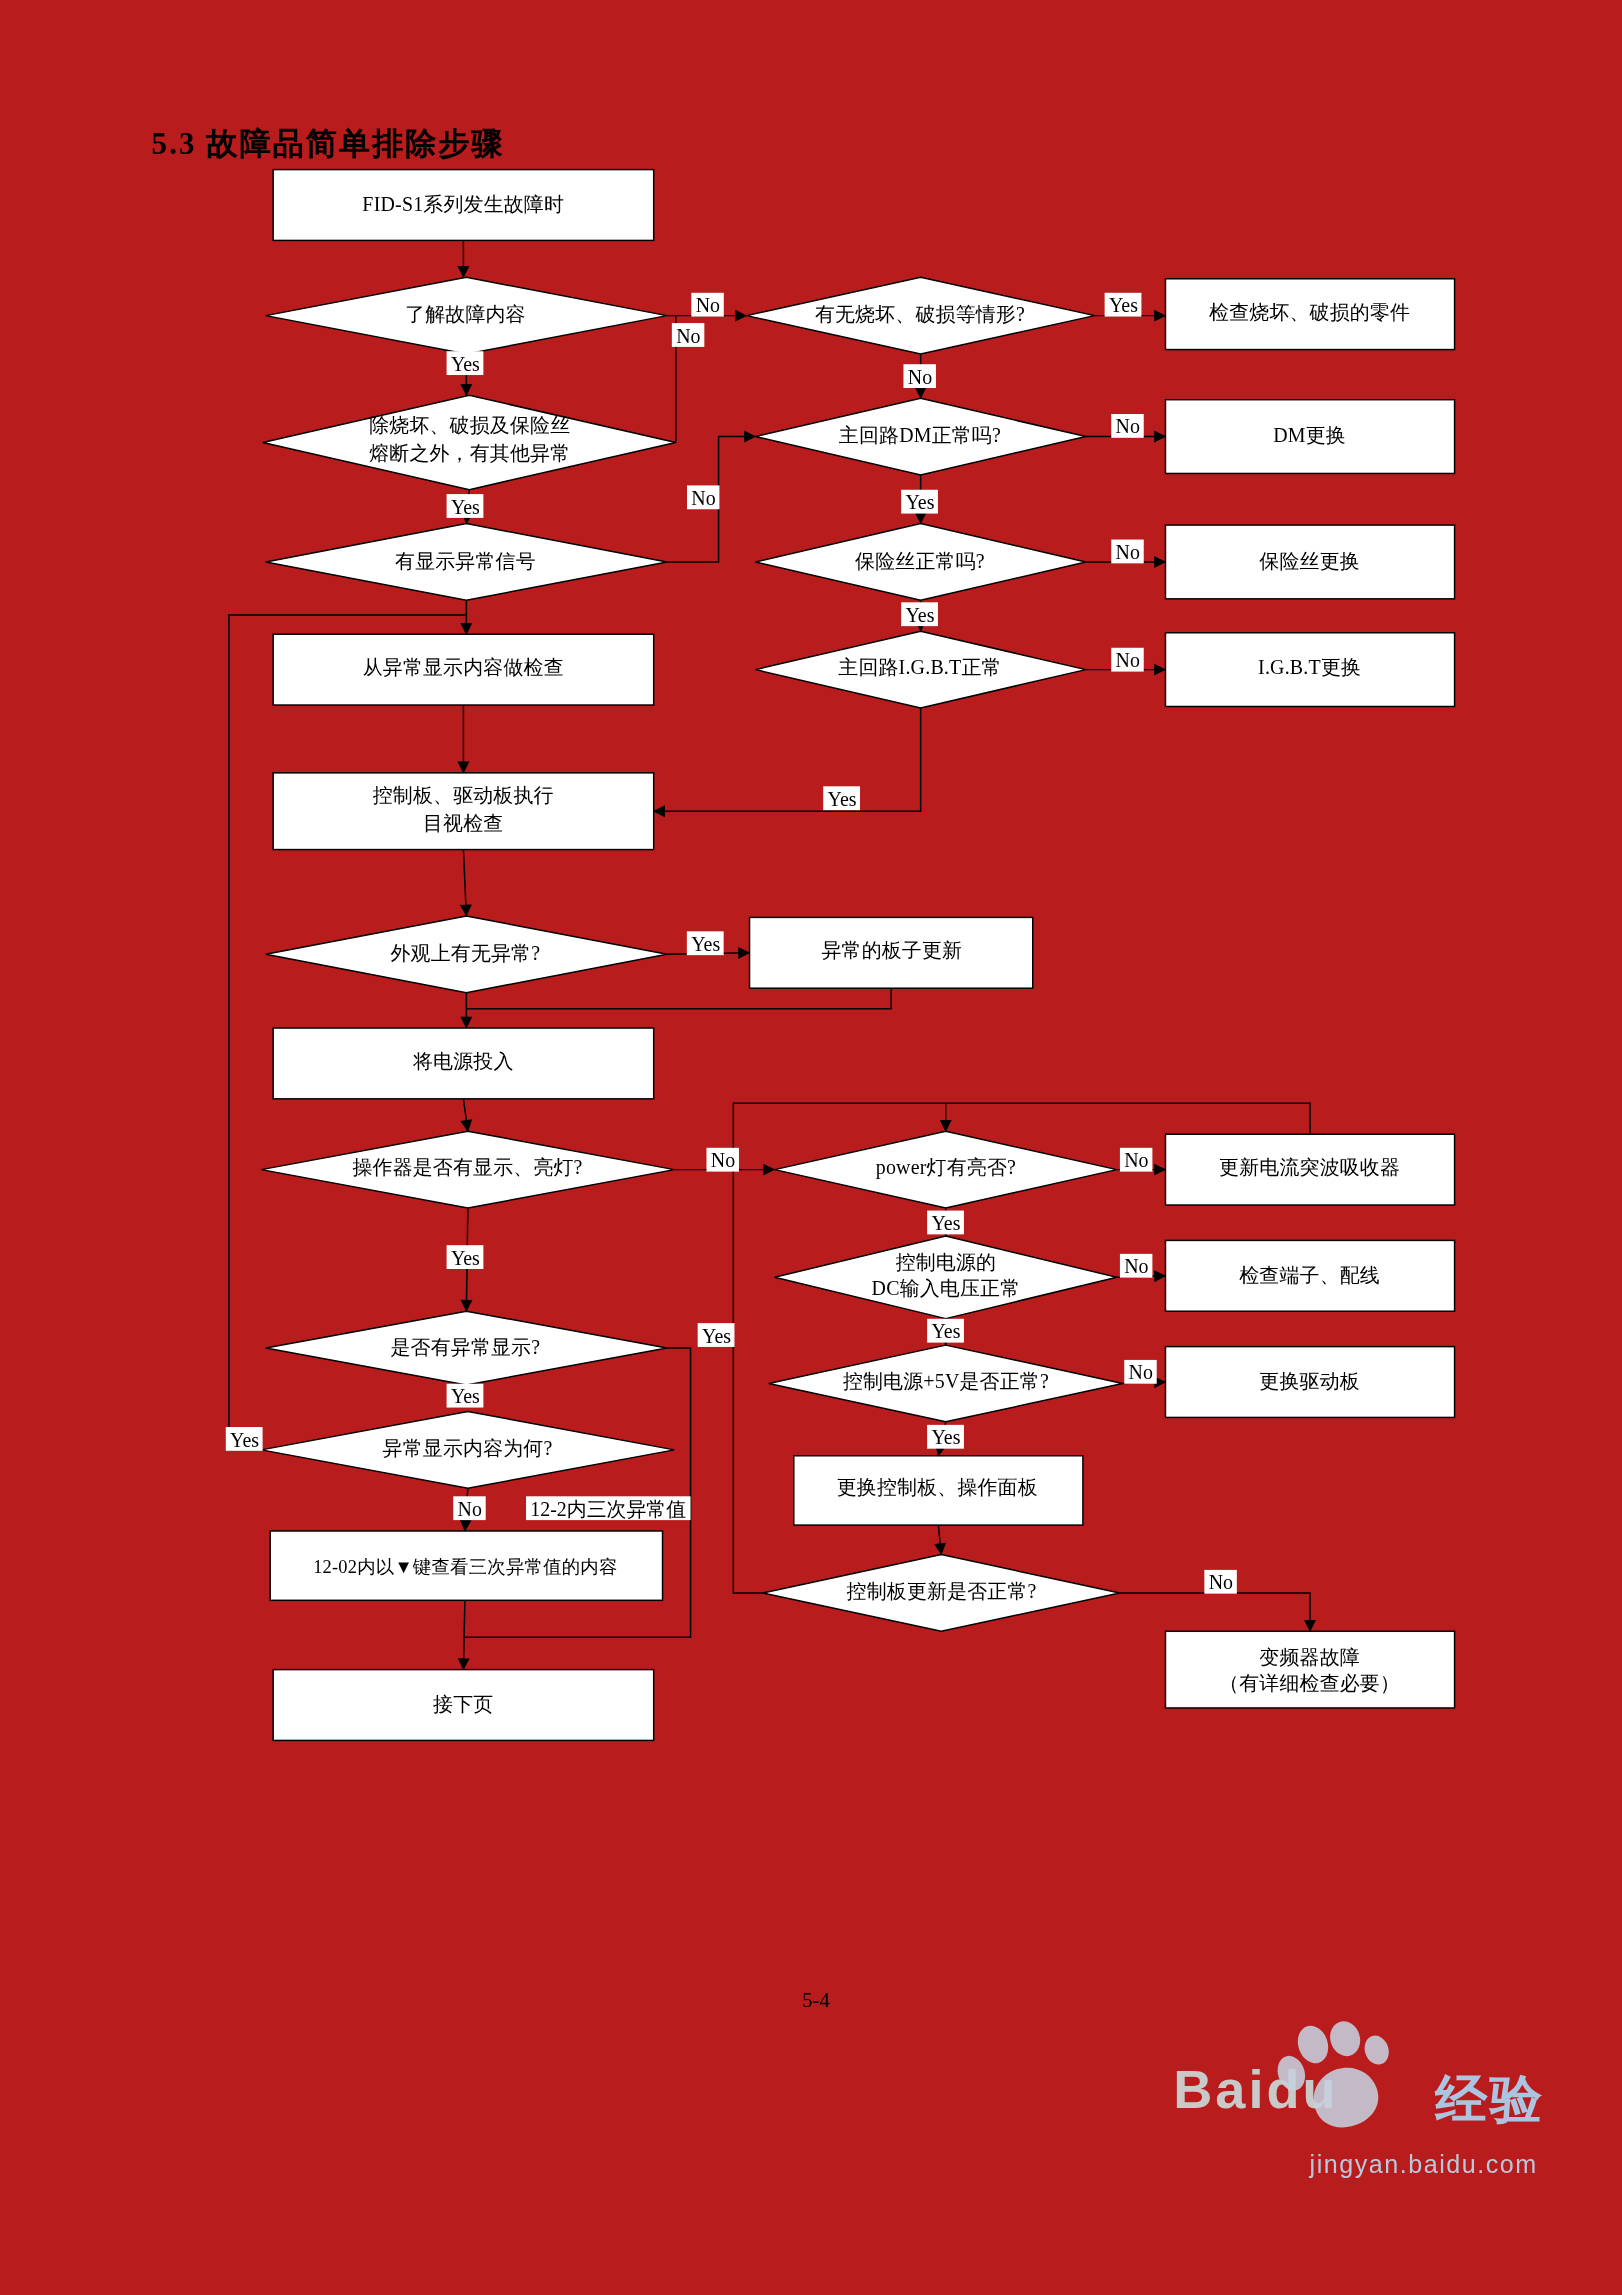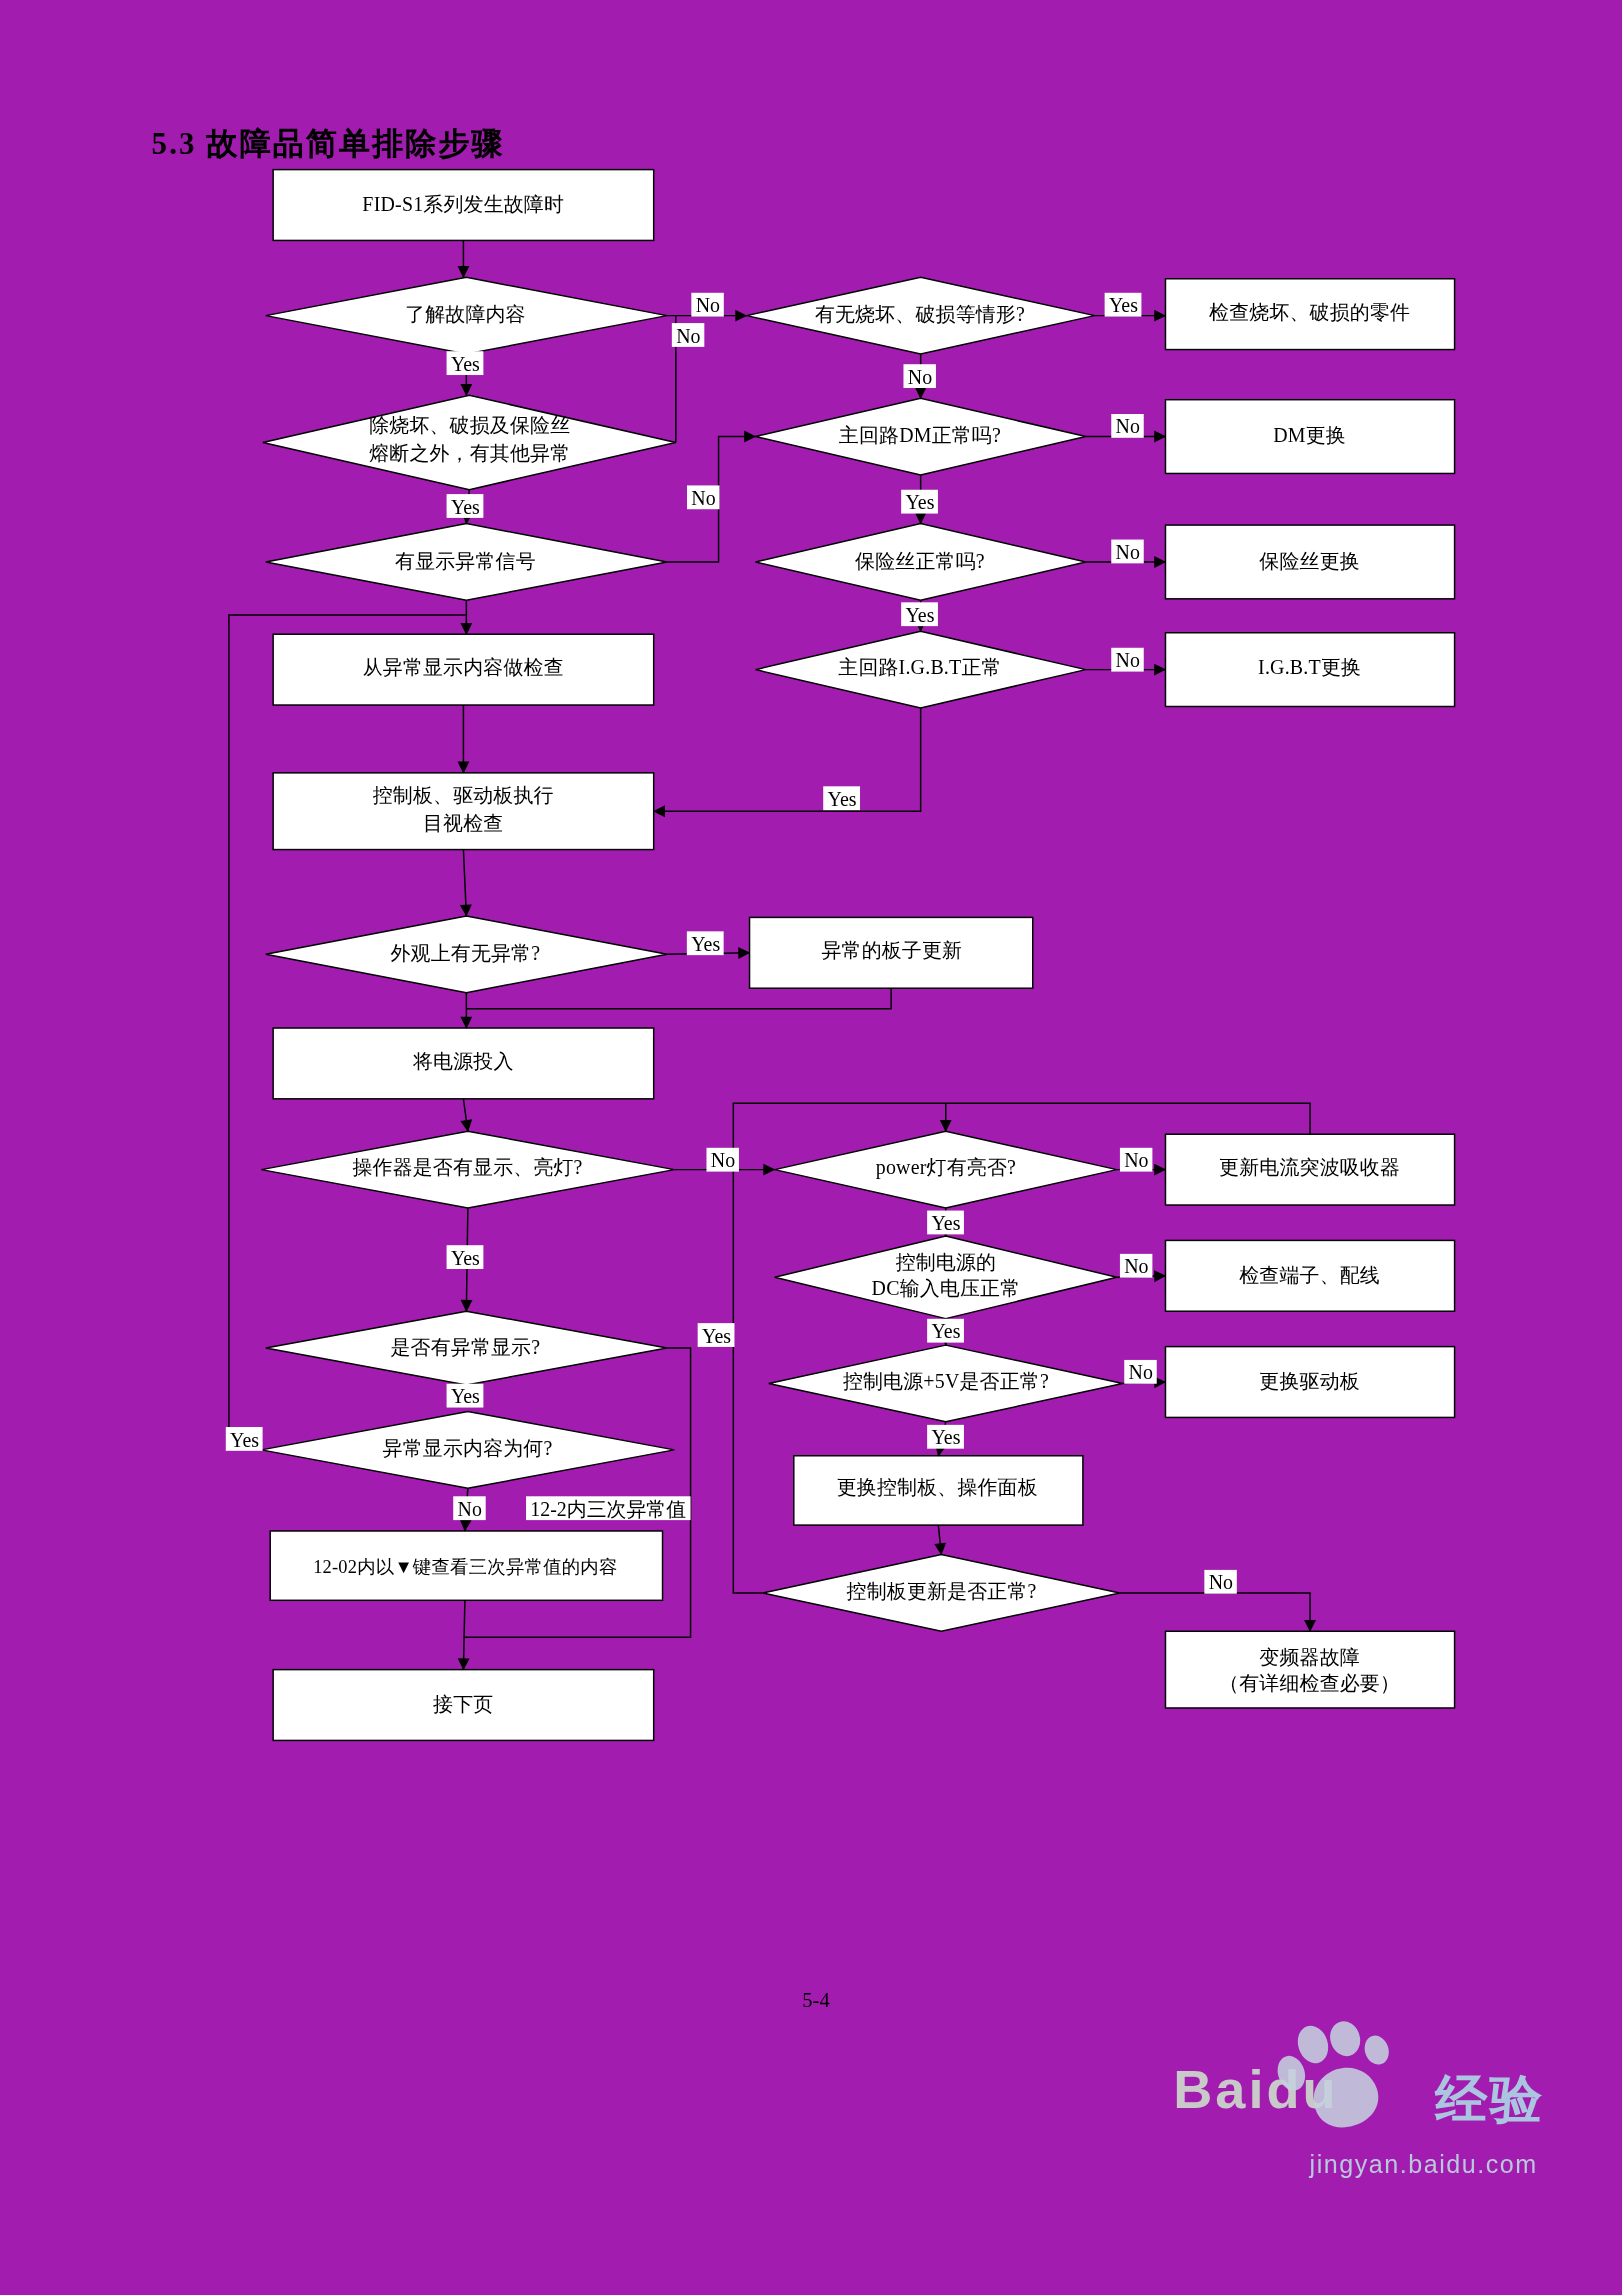--- a/index.html
+++ b/index.html
@@ -1,18 +1,18 @@
 <!DOCTYPE html>
 <html style="font-size:11px"><head>
 <meta charset="utf-8">
 <style>
   * { margin:0; padding:0; box-sizing:border-box; }
   html, body { background:#fff; }
   body { width:1623px; height:2295px; }
-  #page { position:relative; width:1623px; height:2295px; background:#a21caf; overflow:hidden;
+  #page { position:relative; width:1623px; height:2295px; background:#b91c1c; overflow:hidden;
           font-family:"Liberation Serif","DejaVu Serif","DejaVu Sans",serif; color:#000; }
   #gfx { position:absolute; left:0; top:0; display:block; }
   #text-layer { position:absolute; left:0; top:0; width:750px; height:1061px;
                 transform:scale(2.1646); transform-origin:0 0; }
   .nt { position:absolute; transform:translate(-50%,-50%); font-size:9.2px; line-height:1.45;
         text-align:center; white-space:pre-line; letter-spacing:0.1px; }
   .el { position:absolute; transform:translate(-50%,-50%); font-size:9.2px; line-height:1.1;
         background:#fff; padding:0.7px 2px; white-space:nowrap; }
   #title { position:absolute; left:70px; top:57px; font-size:14.3px; font-weight:bold; letter-spacing:1px; }
   #footer { position:absolute; left:377px; top:919px; transform:translateX(-50%); font-size:9.5px; }

